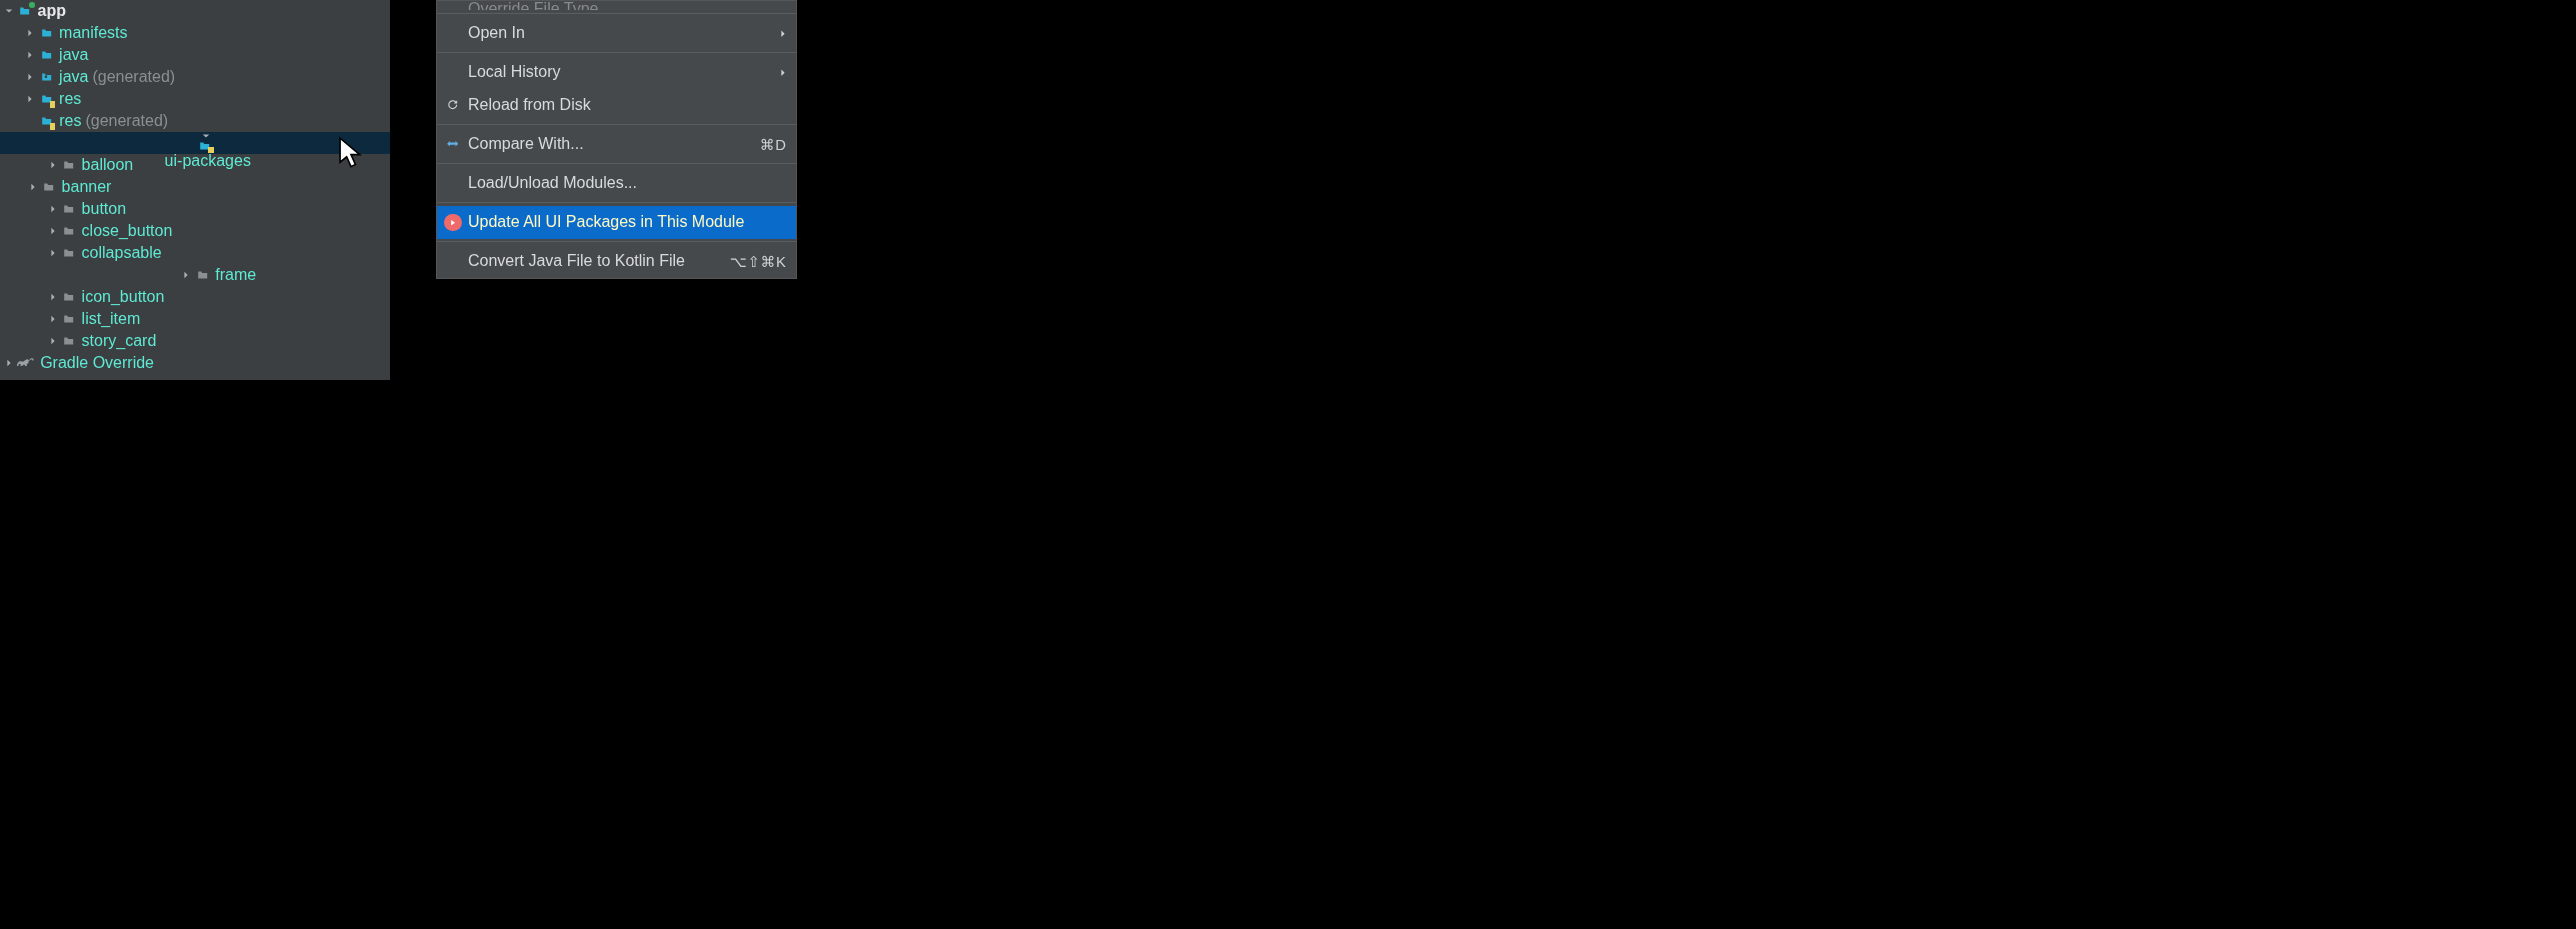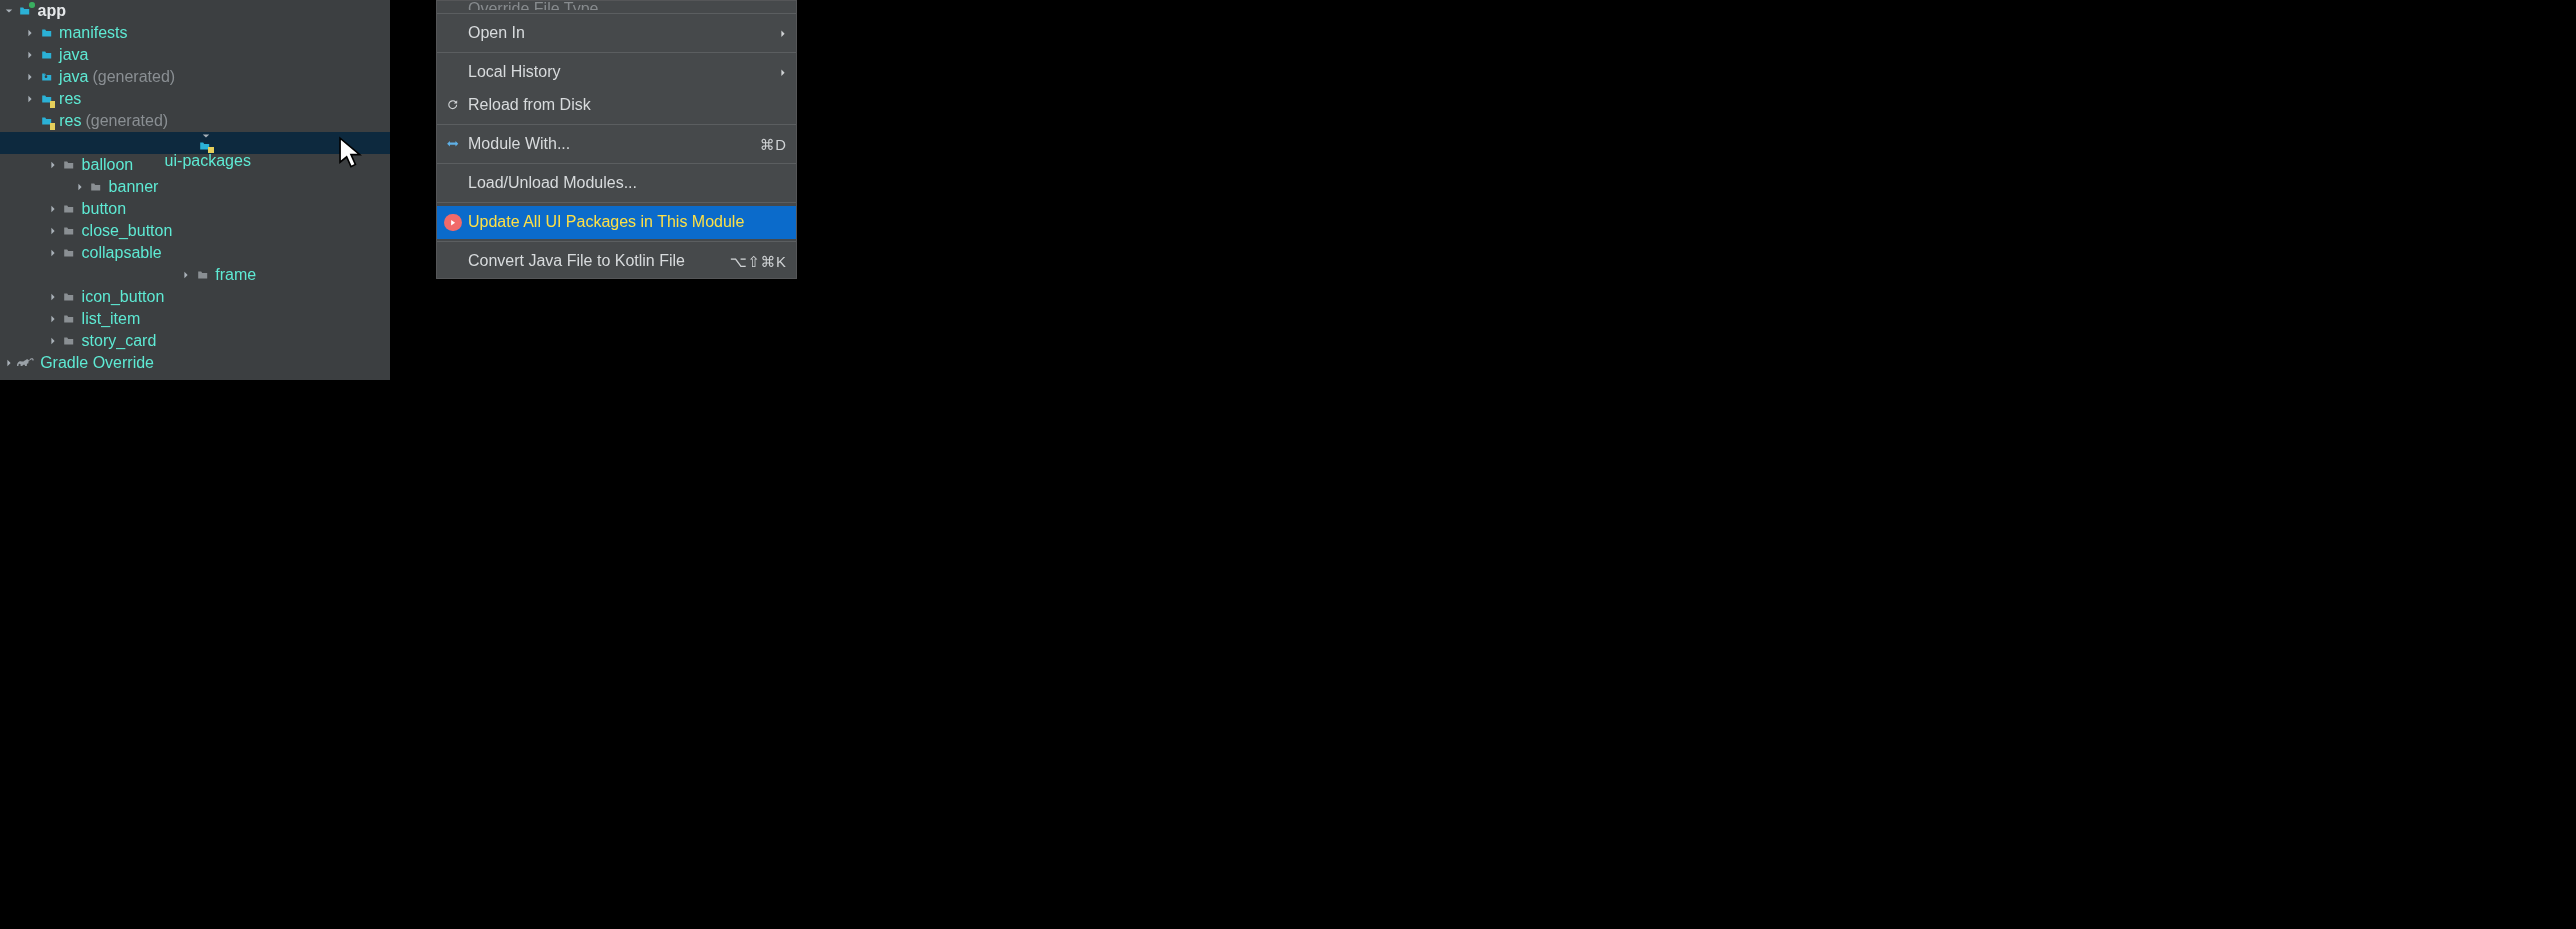--- a/index.html
+++ b/index.html
@@ -125,21 +125,21 @@
       padding-bottom: 0;
     }
     .menu-item.cutoff-top .menu-label {
       color: #878b8e;
       font-size: 16px;
       position: relative;
       top: 8px;
     }
     .menu-item.highlighted {
       background: #0b6bcb;
-      color: #fde047;
+      color: #fef9c3;
       align-items: center;
     }
     .menu-icon-slot {
       position: absolute;
       left: 6.7px;
       width: 19px;
       height: 19px;
       display: flex;
       align-items: center;
       justify-content: center;
@@ -294,21 +294,21 @@
           <path d="M3 1 L7 5 L3 9 Z"></path>
         </svg>
       </span>
     <span class="folder-icon folder-gray">
         <svg viewBox="0 0 24 24" width="13.4" height="12">
           <path d="M3 5h6l2 3h10v11H3z"></path>
         </svg>
       </span>
     <span class="tree-label">balloon</span>
   </div>
-  <div class="tree-row" style="padding-left:75px;align-items:center;">
+  <div class="tree-row" style="padding-left:28px;align-items:center;">
     <span class="arrow">
         <svg viewBox="0 0 10 10" width="8" height="8">
           <path d="M3 1 L7 5 L3 9 Z"></path>
         </svg>
       </span>
     <span class="folder-icon folder-gray">
         <svg viewBox="0 0 24 24" width="13.4" height="12">
           <path d="M3 5h6l2 3h10v11H3z"></path>
         </svg>
       </span>
@@ -460,21 +460,21 @@
   </div>
 
   <div class="menu-separator"></div>
 
   <div class="menu-item">
     <span class="menu-icon-slot">
       <svg viewBox="0 0 24 24" width="13.4" height="13.4" fill="#5fb0e6">
           <path d="M2 12l5-5v3h6v4H7v3l-5-5zm20 0l-5 5v-3h-6v-4h6V7l5 5z"></path>
         </svg>
     </span>
-    <span class="menu-label">Module With...</span>
+    <span class="menu-label">Compare With...</span>
     <span class="menu-shortcut">⌘D</span>
   </div>
 
   <div class="menu-separator"></div>
 
   <div class="menu-item">
     <span class="menu-label">Load/Unload Modules...</span>
   </div>
 
   <div class="menu-separator"></div>

